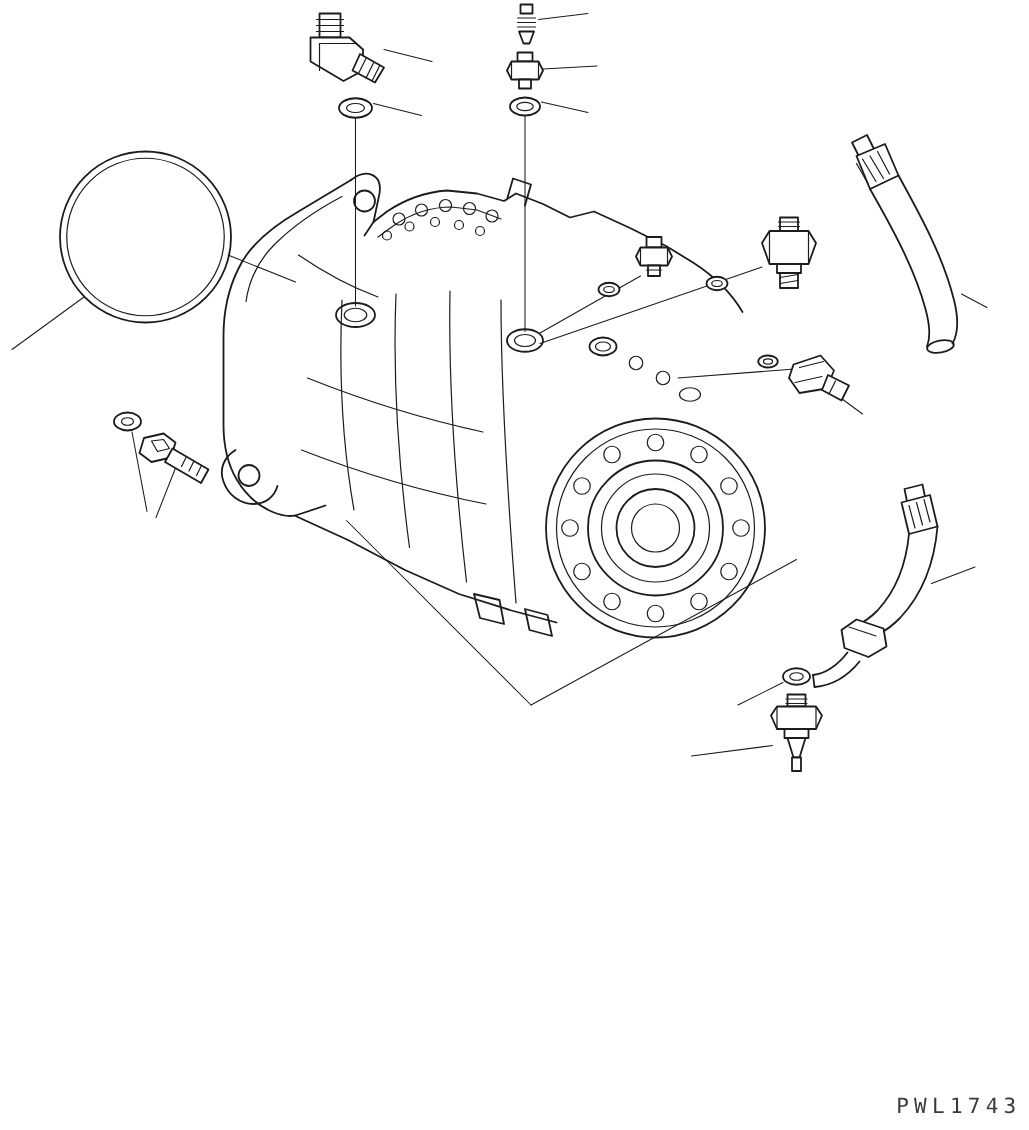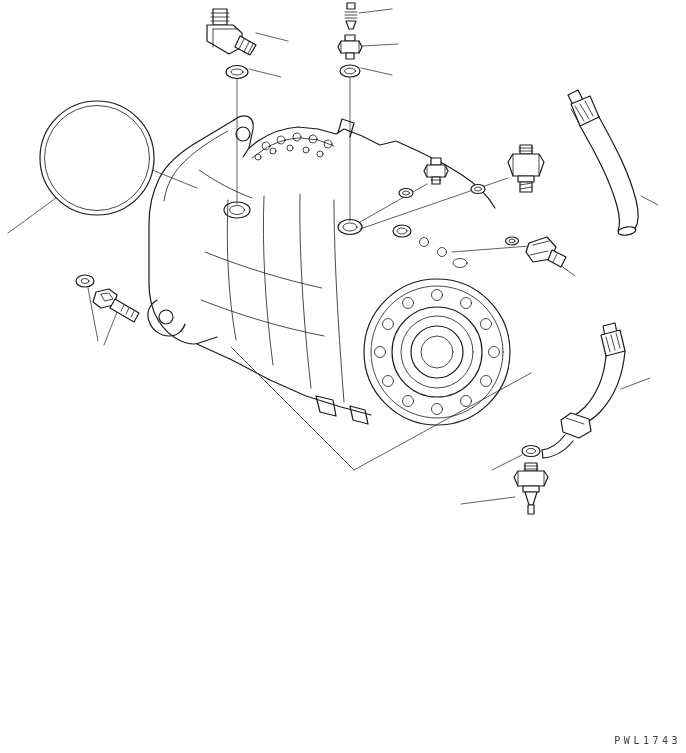--- a/index.html
+++ b/index.html
@@ -9,21 +9,21 @@
   }
   .canvas svg { position:absolute; left:0; top:0; }
   
   .s  { stroke:#1c1c1c; stroke-width:1.2; fill:none; stroke-linejoin:round; stroke-linecap:round; }
   .sf { stroke:#1c1c1c; stroke-width:1.2; fill:#ffffff; stroke-linejoin:round; stroke-linecap:round; }
   .d  { stroke:#1c1c1c; stroke-width:0.8; fill:none; stroke-linejoin:round; stroke-linecap:round; }
   .t  { stroke:#1c1c1c; stroke-width:0.7; fill:none; stroke-linecap:round; }
   .code-text {
     position:absolute; right:5px; bottom:7px;
     font-family:"DejaVu Sans Mono", monospace;
-    font-size:10px; letter-spacing:3.5px; color:#3a3a3a; white-space:nowrap;
+    font-size:14px; letter-spacing:3.5px; color:#3a3a3a; white-space:nowrap;
   }
 </style>
 </head>
 <body>
 
 <div class="canvas">
 
 <svg width="686" height="753" viewBox="0 0 686 753" xmlns="http://www.w3.org/2000/svg">
 
   <g class="t">

